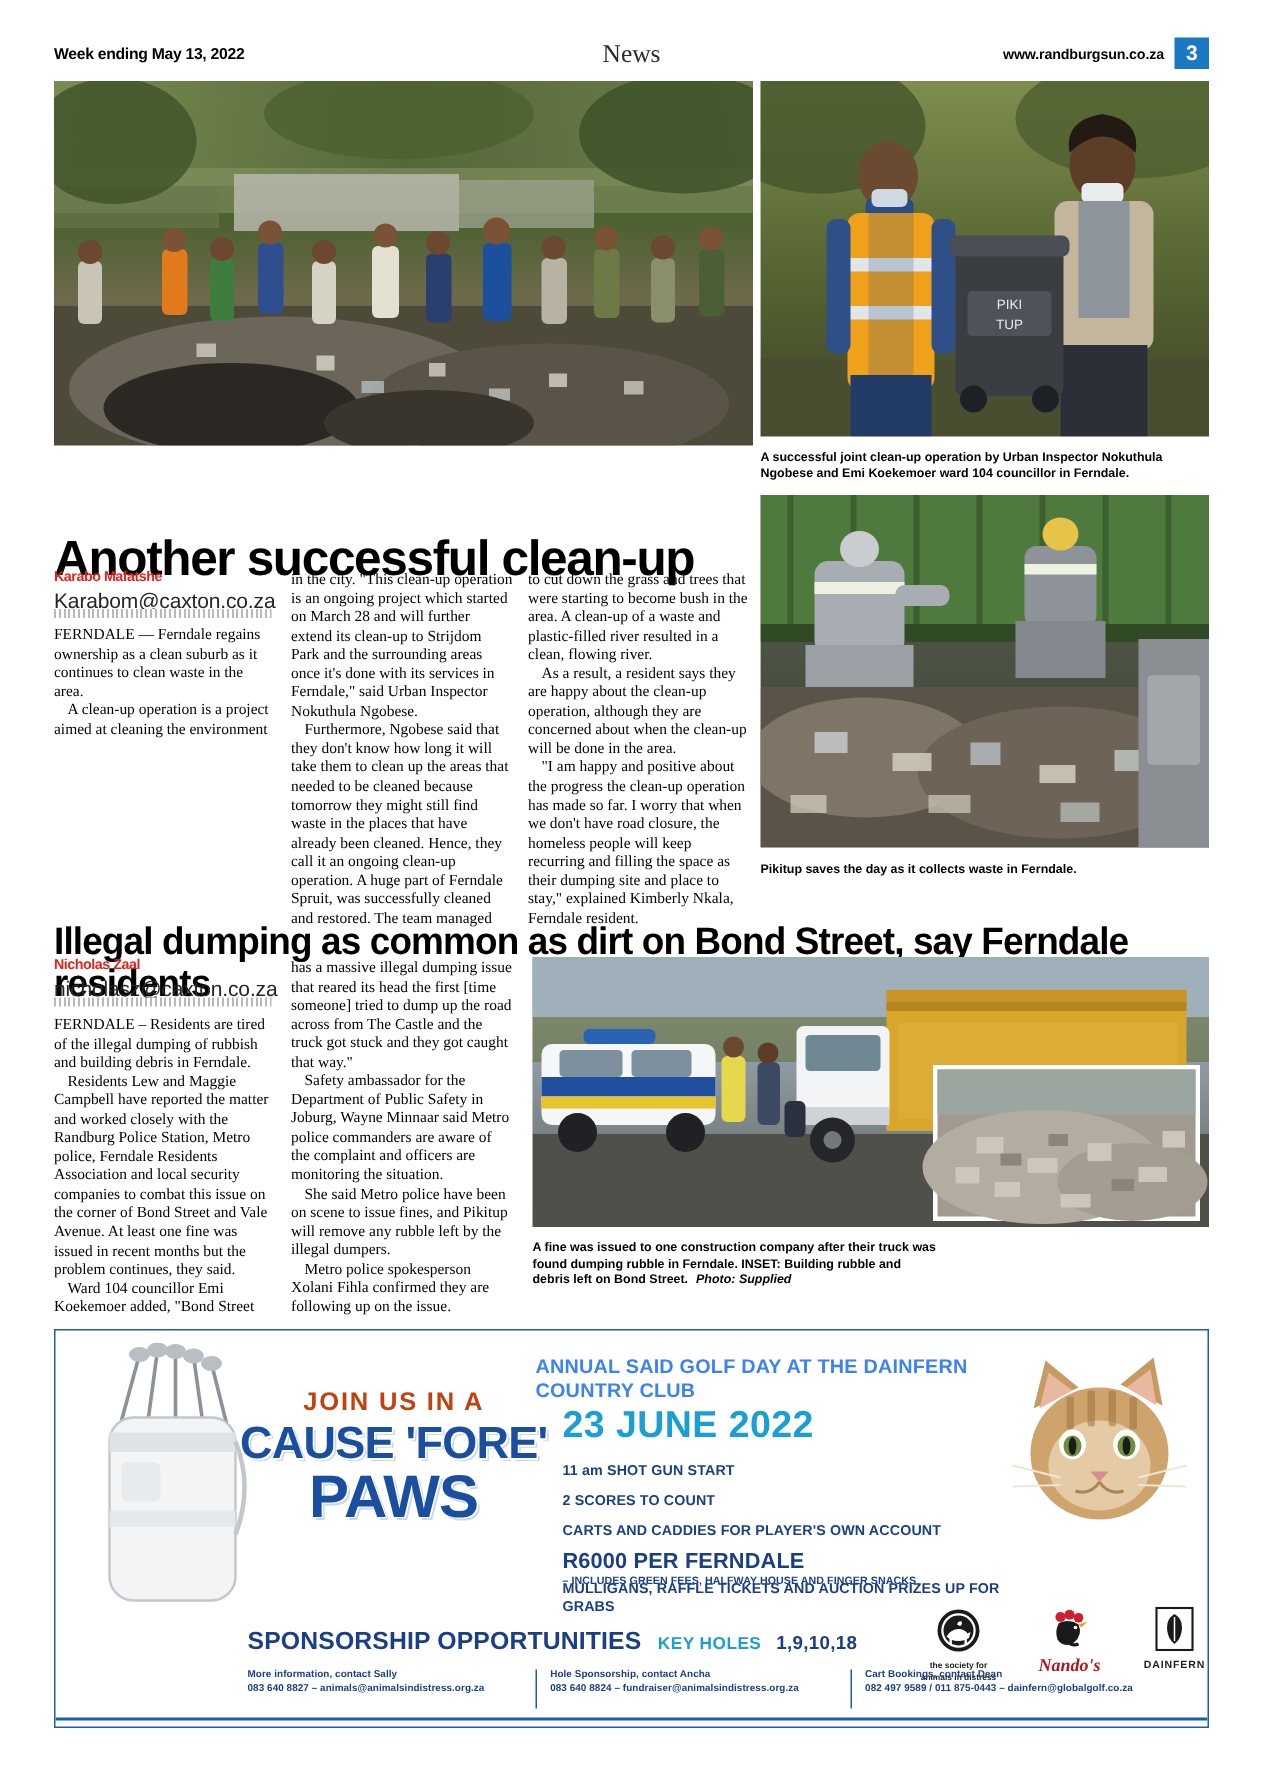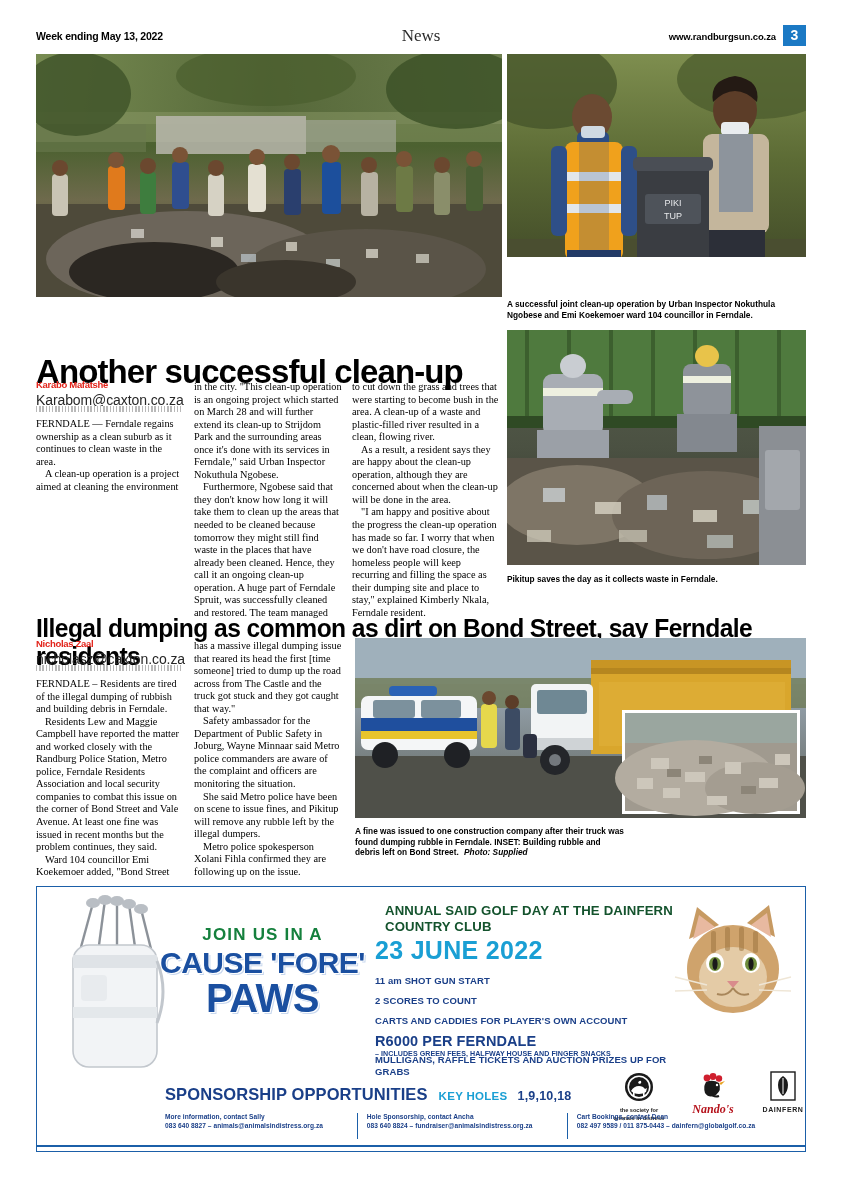--- a/index.html
+++ b/index.html
@@ -163,27 +163,27 @@
     height: 266px;
     border: 1.6px solid #1b5fa8;
     background: #ffffff;
     box-sizing: border-box;
     overflow: hidden;
   }
   .ad-inner { position: absolute; left:0; top:0; right:0; bottom:0; }
 
   .ad-heading {
     position: absolute;
-    left: 348px; top: 16px;
+    left: 320px; top: 16px;
     width: 300px;
     font-family: "Liberation Sans", sans-serif;
     font-weight: bold;
     font-size: 13.2px;
     line-height: 15.5px;
-    color: #14532d;
+    color: #3b82f6;
     letter-spacing: 0.15px;
   }
   .ad-date {
     position: absolute;
     left: 338px; top: 49px;
     font-family: "Liberation Sans", sans-serif;
     font-weight: bold;
     font-size: 25px;
     color: #1a9fd4;
     letter-spacing: 0.3px;
@@ -310,21 +310,21 @@
   .paws-text {
     position: absolute;
     left: 108px; top: 38px;
     width: 235px;
     text-align: center;
   }
   .paws-l1 {
     font-family: "Liberation Sans", sans-serif;
     font-weight: bold;
     font-size: 17px;
-    color: #15803d;
+    color: #c2410c;
     letter-spacing: 1.2px;
   }
   .paws-l2 {
     font-family: "Liberation Sans", sans-serif;
     font-weight: bold;
     font-size: 30px;
     color: #1a4fa0;
     letter-spacing: -0.5px;
     margin-top: 1px;
     text-shadow: 1px 1px 0 #ffffff, 2px 2px 0 #c9d8ee;
@@ -456,21 +456,21 @@
           <circle cx="438" cy="105" r="8" fill="#7a5336"></circle>
         <rect x="16" y="120" width="16" height="42" rx="4" fill="#c9c4b4"></rect>
           <circle cx="24" cy="114" r="8" fill="#6b482f"></circle>
       </g>
 
       <ellipse cx="118" cy="218" rx="85" ry="30" fill="#2b2722"></ellipse>
       <ellipse cx="250" cy="228" rx="70" ry="22" fill="#3a352c"></ellipse>
     </svg>
   </div>
 
-  <div class="photo" style="left:507px; top:54px; width:299px; height:203px;">
+  <div class="photo" style="left:507px; top:54px; width:299px; height:237px;">
     <svg width="299" height="237" viewBox="0 0 299 237" preserveAspectRatio="none">
       <defs>
         <linearGradient id="g2" x1="0" y1="0" x2="0" y2="1">
           <stop offset="0%" stop-color="#7e8e4f"></stop>
             <stop offset="45%" stop-color="#5c6b35"></stop>
             <stop offset="100%" stop-color="#3c4426"></stop>
         </linearGradient>
       </defs>
       <rect width="299" height="237" fill="url(#g2)"></rect>
       <ellipse cx="40" cy="30" rx="70" ry="45" fill="#46552a" opacity="0.8"></ellipse>

